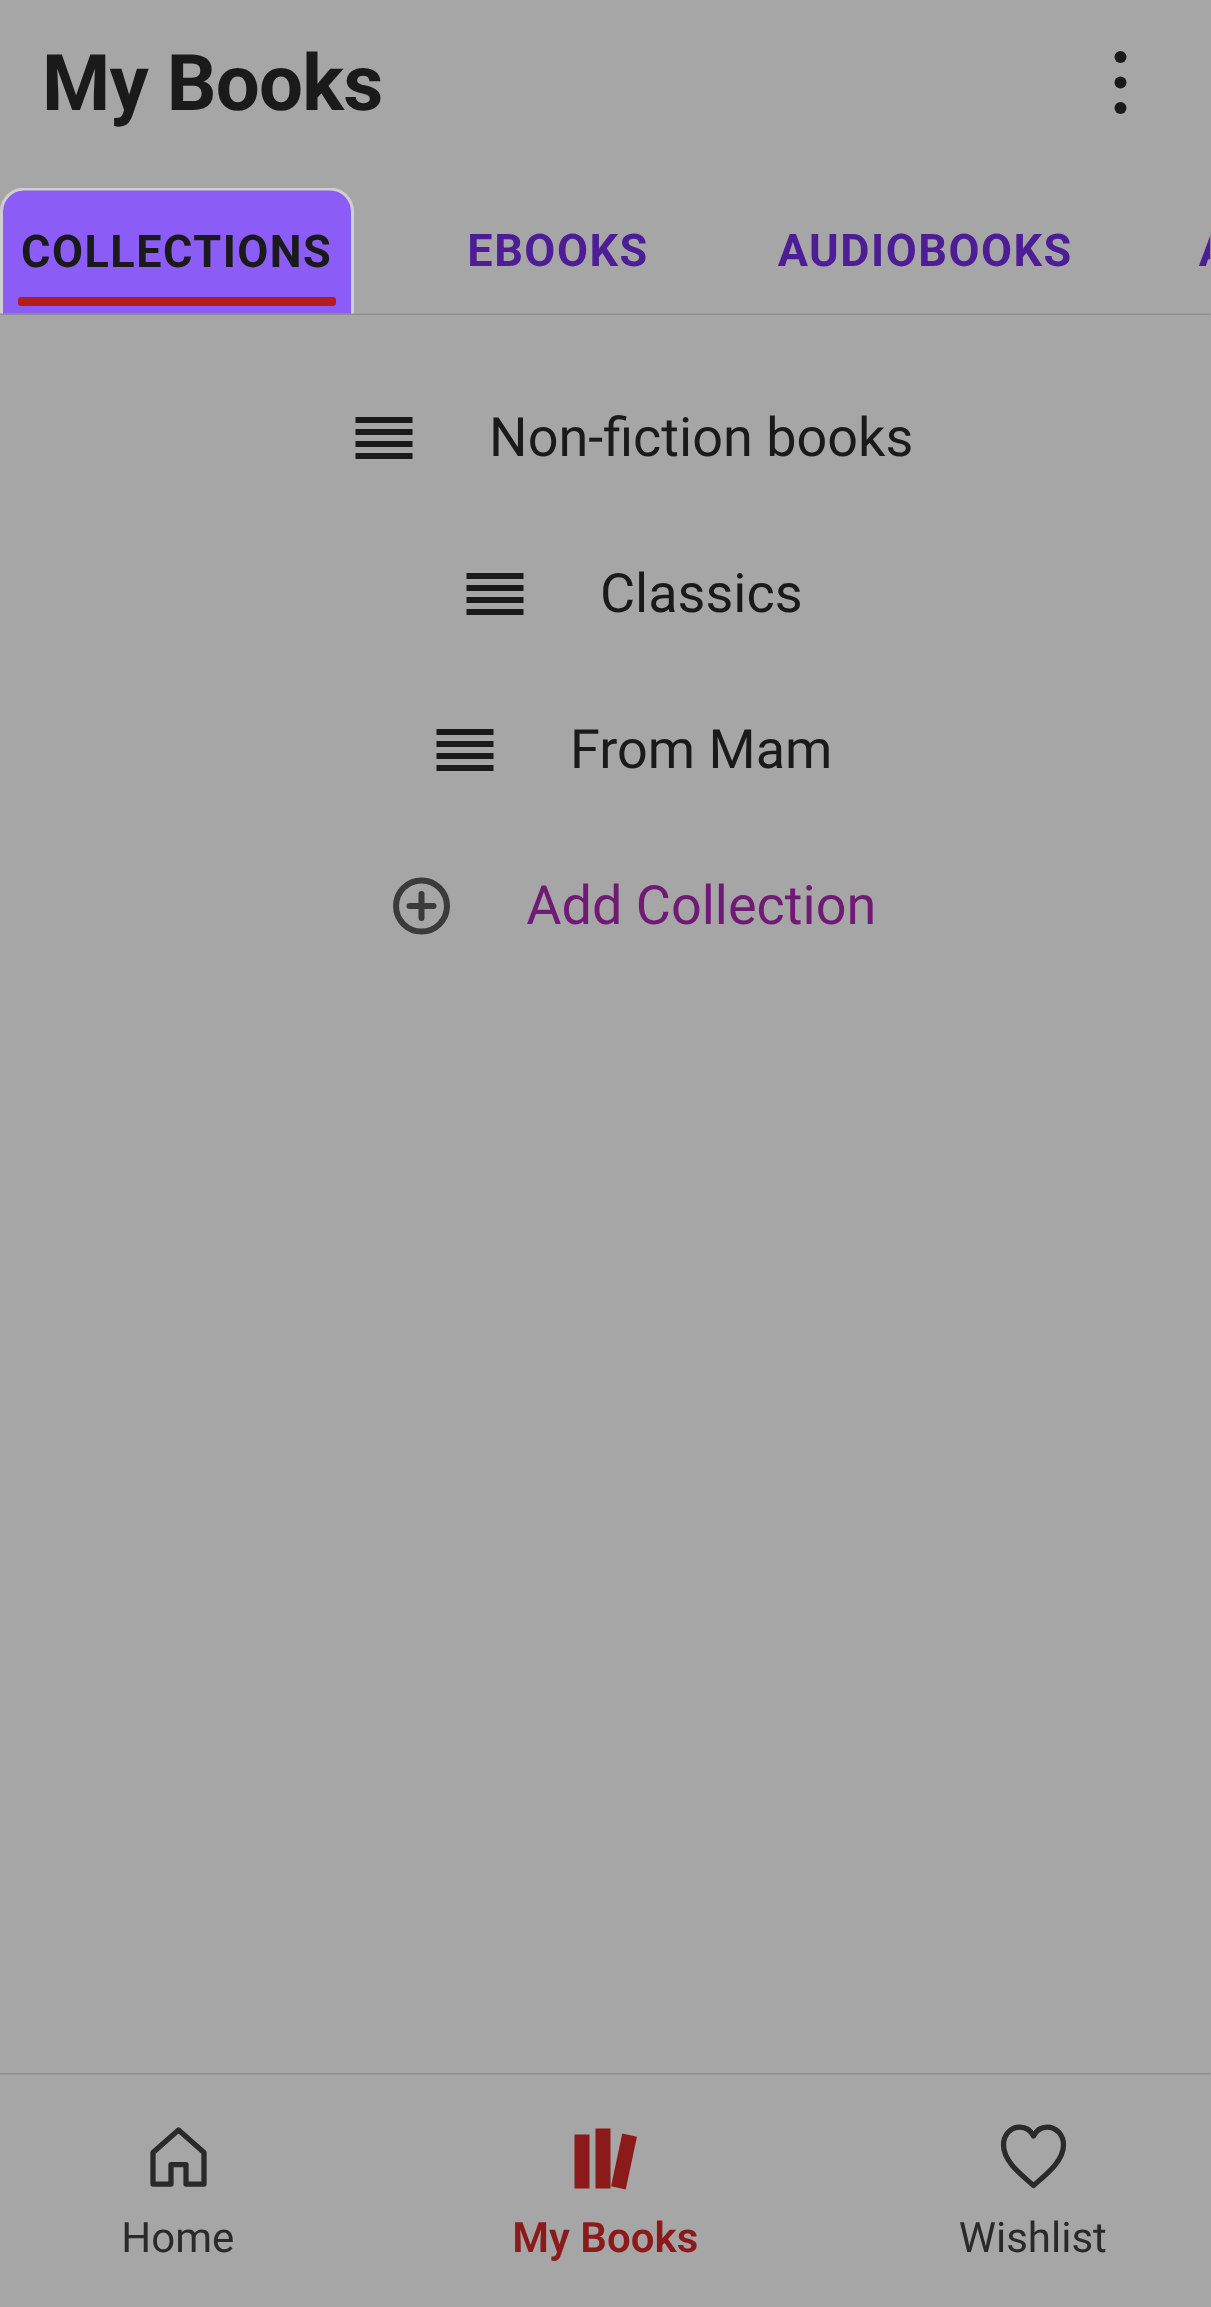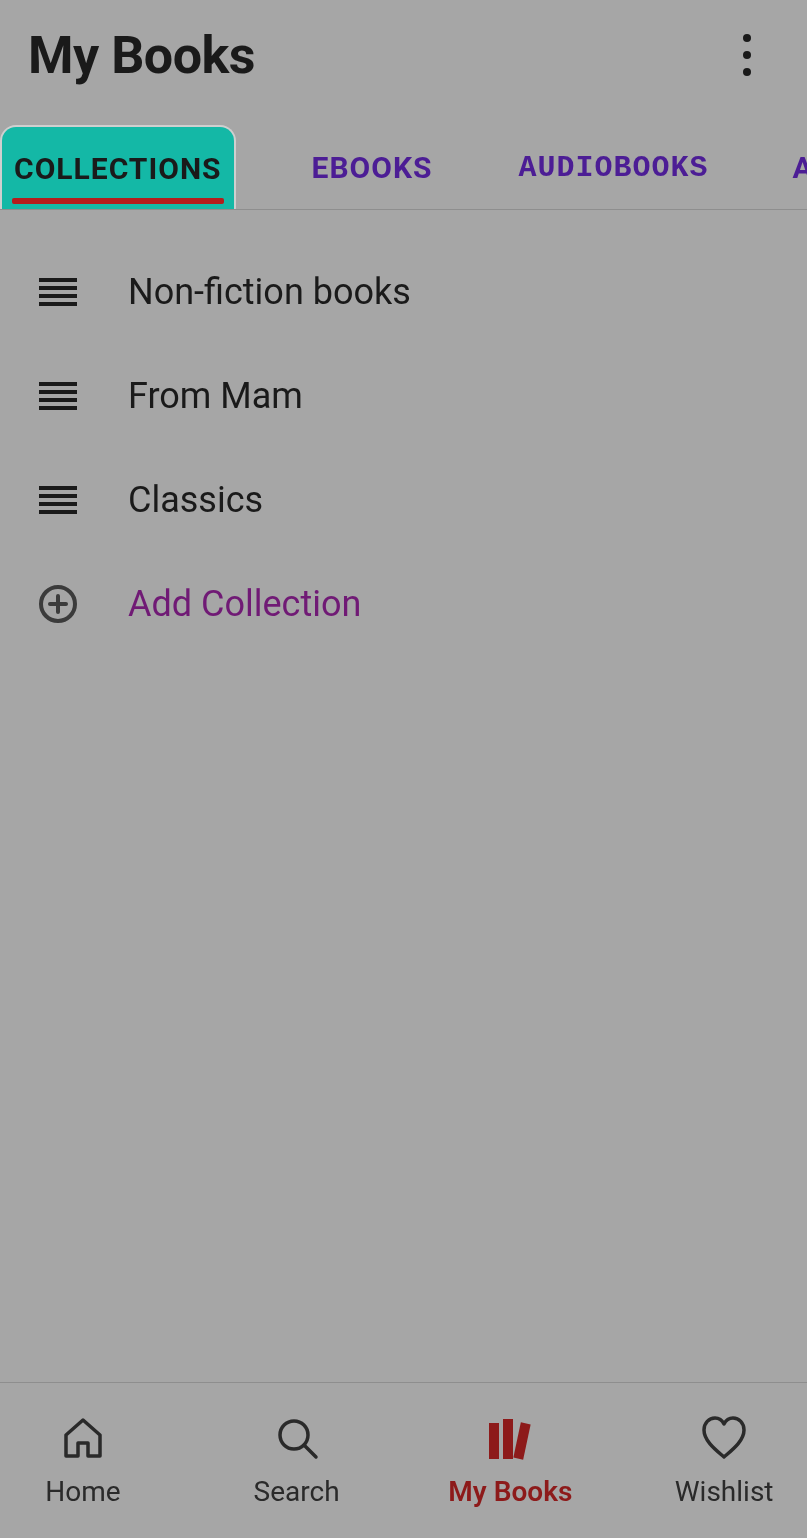--- a/index.html
+++ b/index.html
@@ -45,51 +45,52 @@
       padding: 24px 28px 24px 28px;
       text-align: center;
       font-size: 30px;
       font-weight: 700;
       letter-spacing: 1px;
       color: #4c1d95;
       cursor: pointer;
       position: relative;
     }
     .tab.active {
-      background: #14b8a6;
+      background: #8b5cf6;
       color: #1a1a1a;
       border: 2px solid #cfcfcf;
       border-bottom: none;
       border-radius: 16px 16px 2px 2px;
       padding: 24px 12px 24px 12px;
       margin-bottom: -1px;
     }
     .tab.active::after {
       content: "";
       position: absolute;
       left: 10px;
       right: 10px;
       bottom: 6px;
       height: 6px;
       background: #b41d1d;
       border-radius: 2px;
     }
     .tab-collections { padding-left: 6px; padding-right: 6px; }
     .tab-ebooks { margin-left: 48px; }
-    .tab-audiobooks { margin-left: 30px; font-family: Liberation Mono, monospace; }
+    .tab-audiobooks { margin-left: 30px; }
     .tab-authors { margin-left: 28px; }
     .content {
       padding: 30px 0;
     }
     .row {
       display: flex;
       align-items: center;
       height: 104px;
       padding-left: 36px;
       cursor: pointer;
+      justify-content: center;
     }
     .row-icon {
       width: 44px;
       height: 44px;
       display: flex;
       align-items: center;
       justify-content: center;
       flex-shrink: 0;
     }
     .row-label, .row-label-add {
@@ -161,59 +162,52 @@
   </div>
   <div class="row">
     <div class="row-icon">
       <svg class="list-lines" width="38" height="32" viewBox="0 0 38 32">
           <line x1="0" y1="4" x2="38" y2="4"></line>
           <line x1="0" y1="12" x2="38" y2="12"></line>
           <line x1="0" y1="20" x2="38" y2="20"></line>
           <line x1="0" y1="28" x2="38" y2="28"></line>
         </svg>
     </div>
-    <div class="row-label">From Mam</div>
+    <div class="row-label">Classics</div>
   </div>
   <div class="row">
     <div class="row-icon">
       <svg class="list-lines" width="38" height="32" viewBox="0 0 38 32">
           <line x1="0" y1="4" x2="38" y2="4"></line>
           <line x1="0" y1="12" x2="38" y2="12"></line>
           <line x1="0" y1="20" x2="38" y2="20"></line>
           <line x1="0" y1="28" x2="38" y2="28"></line>
         </svg>
     </div>
-    <div class="row-label">Classics</div>
+    <div class="row-label">From Mam</div>
   </div>
   <div class="row">
     <div class="row-icon">
       <svg width="40" height="40" viewBox="0 0 40 40">
         <circle class="plus-circle" cx="20" cy="20" r="17"></circle>
         <line class="plus-sign" x1="20" y1="12" x2="20" y2="28"></line>
         <line class="plus-sign" x1="12" y1="20" x2="28" y2="20"></line>
       </svg>
     </div>
     <div class="row-label-add">Add Collection</div>
   </div>
 </div>
 
 <div class="bottom-nav">
   <div class="nav-item">
     <svg class="nav-icon" width="50" height="50" viewBox="0 0 50 50" fill="none" stroke="currentColor" stroke-width="3.5">
       <path d="M8 22 L25 7 L42 22 V43 H30 V30 H20 V43 H8 Z" stroke-linejoin="round"></path>
     </svg>
     <div class="nav-label">Home</div>
   </div>
-  <div class="nav-item">
-    <svg class="nav-icon" width="50" height="50" viewBox="0 0 50 50" fill="none" stroke="currentColor" stroke-width="3.5">
-      <circle cx="22" cy="22" r="14"></circle>
-      <line x1="32" y1="32" x2="44" y2="44" stroke-linecap="round"></line>
-    </svg>
-    <div class="nav-label">Search</div>
-  </div>
   <div class="nav-item active">
     <svg class="nav-icon" width="54" height="50" viewBox="0 0 54 50" fill="currentColor">
       <rect x="6" y="10" width="10" height="36"></rect>
       <rect x="20" y="6" width="10" height="40"></rect>
       <rect x="34" y="10" width="10" height="36" transform="rotate(12 39 28)"></rect>
     </svg>
     <div class="nav-label">My Books</div>
   </div>
   <div class="nav-item">
     <svg class="nav-icon" width="52" height="50" viewBox="0 0 52 50" fill="none" stroke="currentColor" stroke-width="3.5">

